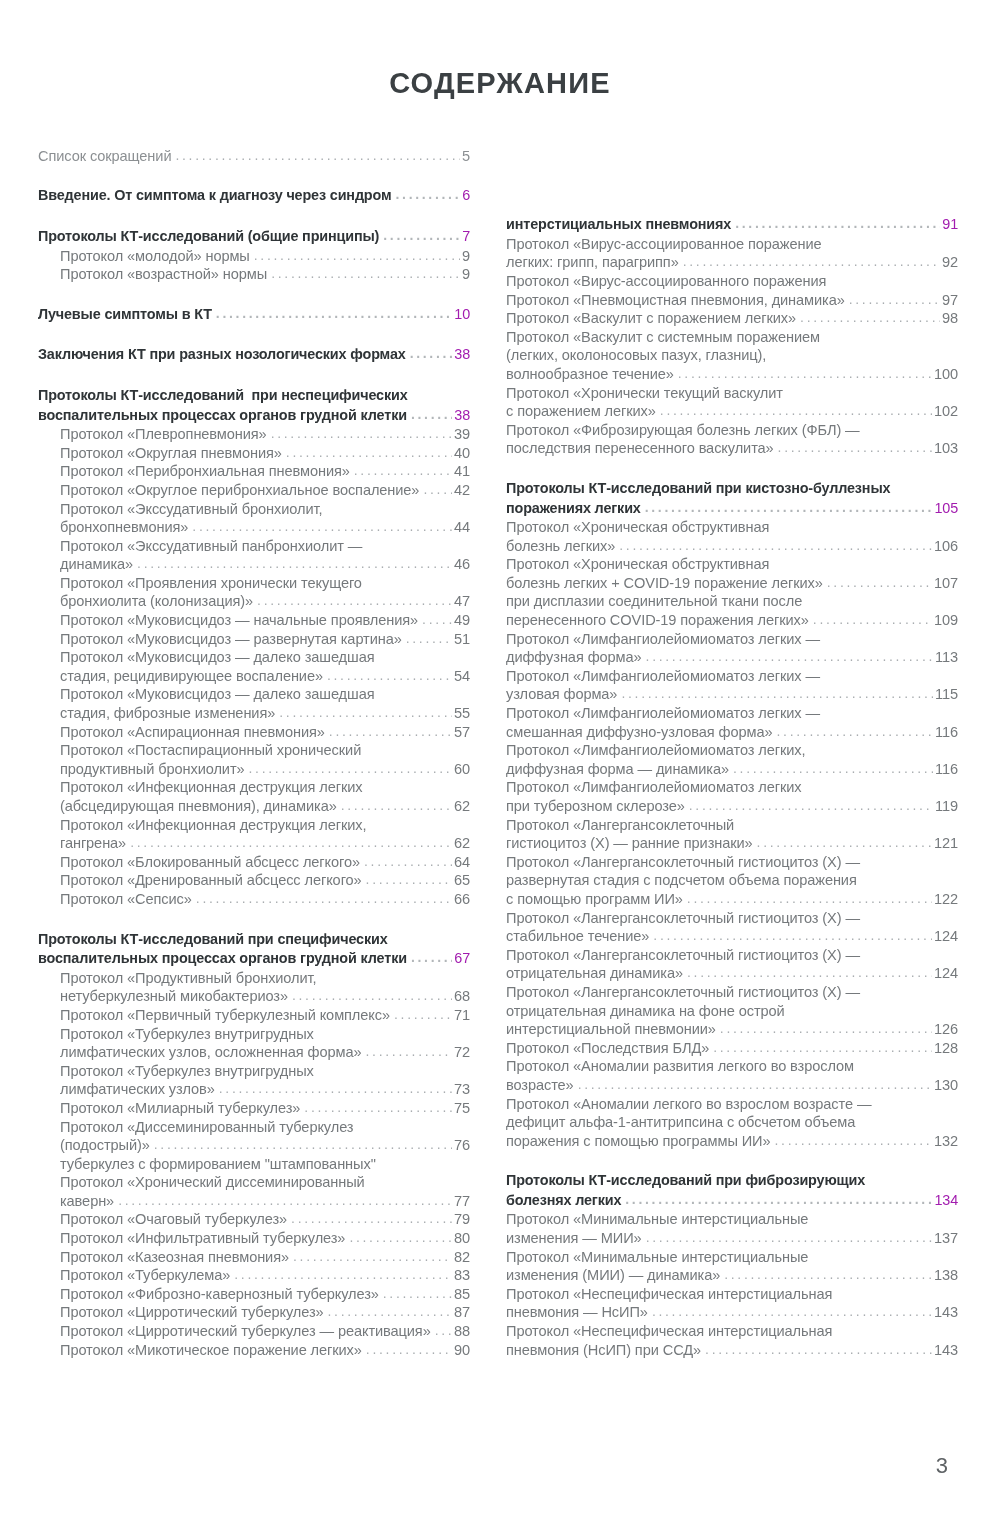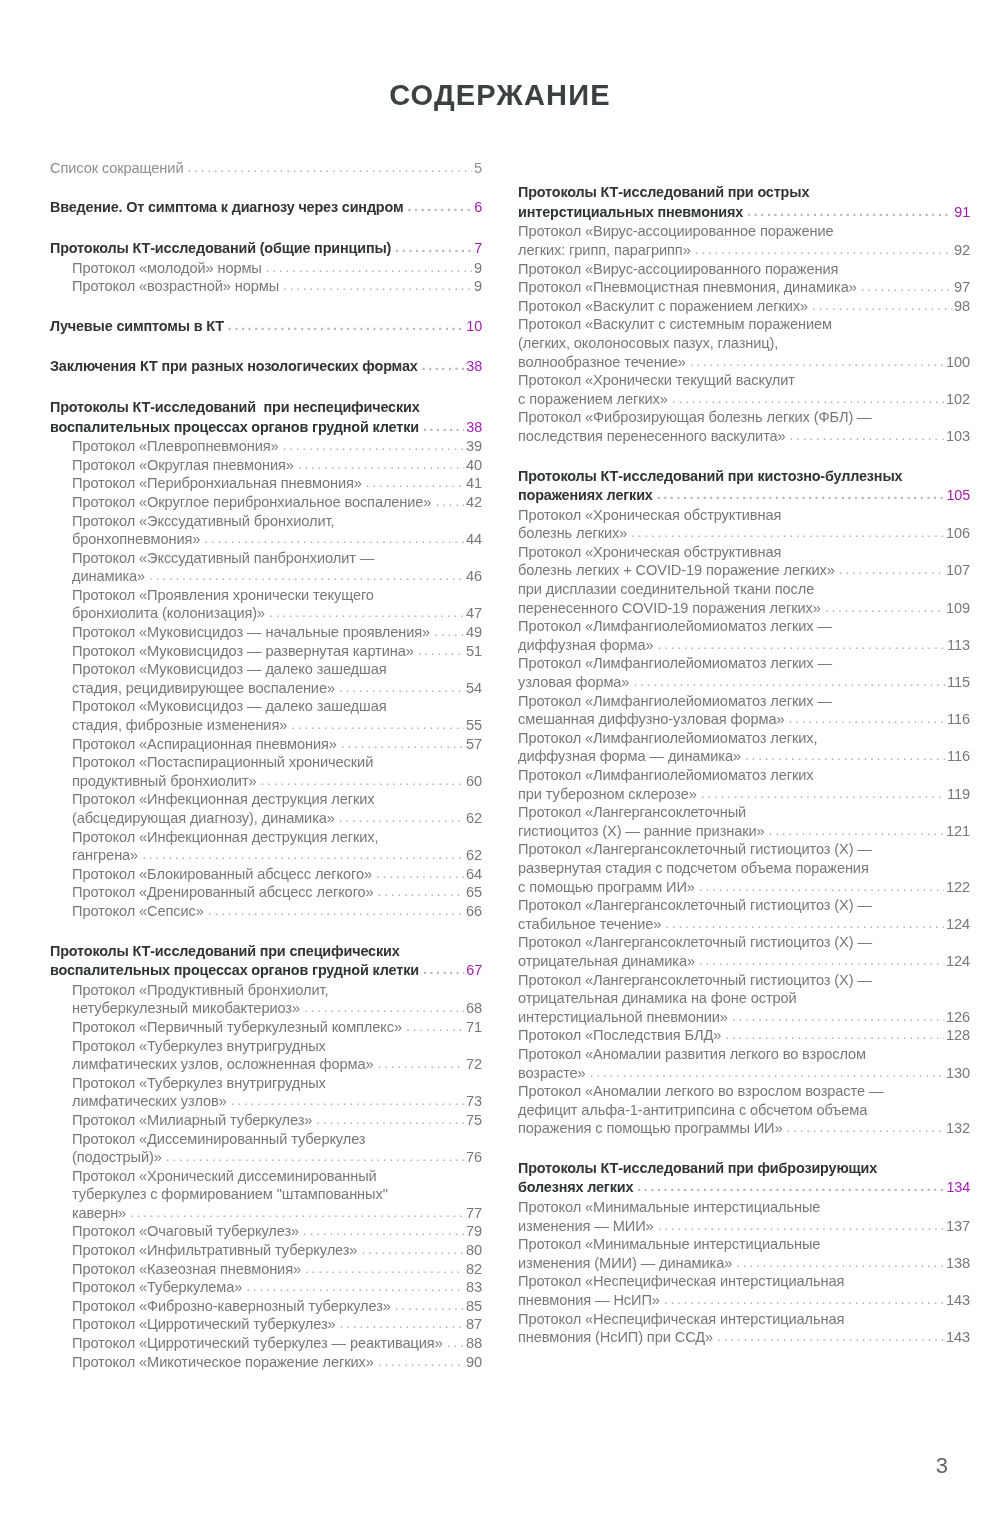--- a/index.html
+++ b/index.html
@@ -14,40 +14,40 @@
     font-family: "Liberation Sans", sans-serif;
     color: #6f7275;
     position: relative;
     overflow: hidden;
   }
 
   .page {
     width: 1000px;
     height: 1517px;
     position: relative;
-    padding: 12px;
+    padding: 0;
   }
 
   .page-title {
     text-align: center;
     font-family: "Liberation Sans", sans-serif;
     font-weight: bold;
     font-size: 29px;
     letter-spacing: 1.2px;
     color: #3b4043;
     margin: 0;
     padding-top: 66px;
     padding-bottom: 0;
     line-height: 1.2;
   }
 
   .columns {
     display: flex;
     flex-direction: row;
-    align-items: center;
+    align-items: flex-end;
     padding: 0 33px 0 38px;
     margin-top: 46px;
     gap: 36px;
   }
 
   .column {
     width: 432px;
     flex: 0 0 432px;
   }
   .column.right { width: 452px; flex: 0 0 452px; }
@@ -330,21 +330,21 @@
             <span class="page-num">60</span>
           </div>
         </div>
         <div class="toc-entry lvl2 indent">
           <div class="toc-line">
             <span class="toc-text">Протокол «Инфекционная деструкция легких</span>
           </div>
         </div>
         <div class="toc-entry lvl2 indent">
           <div class="toc-line">
-            <span class="toc-text">(абсцедирующая диагнозу), динамика»</span>
+            <span class="toc-text">(абсцедирующая пневмония), динамика»</span>
             <span class="leader"></span>
             <span class="page-num">62</span>
           </div>
         </div>
         <div class="toc-entry lvl2 indent">
           <div class="toc-line">
             <span class="toc-text">Протокол «Инфекционная деструкция легких,</span>
           </div>
         </div>
         <div class="toc-entry lvl2 indent">
@@ -445,26 +445,26 @@
         </div>
         <div class="toc-entry lvl2 indent">
           <div class="toc-line">
             <span class="toc-text">(подострый)»</span>
             <span class="leader"></span>
             <span class="page-num">76</span>
           </div>
         </div>
         <div class="toc-entry lvl2 indent">
           <div class="toc-line">
+            <span class="toc-text">туберкулез с формированием "штампованных"</span>
+          </div>
+        </div>
+        <div class="toc-entry lvl2 indent">
+          <div class="toc-line">
             <span class="toc-text">Протокол «Хронический диссеминированный</span>
-          </div>
-        </div>
-        <div class="toc-entry lvl2 indent">
-          <div class="toc-line">
-            <span class="toc-text">туберкулез с формированием "штампованных"</span>
           </div>
         </div>
         <div class="toc-entry lvl2 indent">
           <div class="toc-line">
             <span class="toc-text">каверн»</span>
             <span class="leader"></span>
             <span class="page-num">77</span>
           </div>
         </div>
         <div class="toc-entry lvl2 indent">
@@ -520,25 +520,20 @@
           <div class="toc-line">
             <span class="toc-text">Протокол «Микотическое поражение легких»</span>
             <span class="leader"></span>
             <span class="page-num">90</span>
           </div>
         </div>
       </div>
     <div class="column right" id="col-right">
         <div class="toc-entry lvl1">
           <div class="toc-line">
-            <span class="toc-text">Протоколы КТ-исследований при острых</span>
-          </div>
-        </div>
-        <div class="toc-entry lvl1">
-          <div class="toc-line">
             <span class="toc-text">интерстициальных пневмониях</span>
             <span class="leader"></span>
             <span class="page-num">91</span>
           </div>
         </div>
         <div class="toc-entry lvl2">
           <div class="toc-line">
             <span class="toc-text">Протокол «Вирус-ассоциированное поражение</span>
           </div>
         </div>

